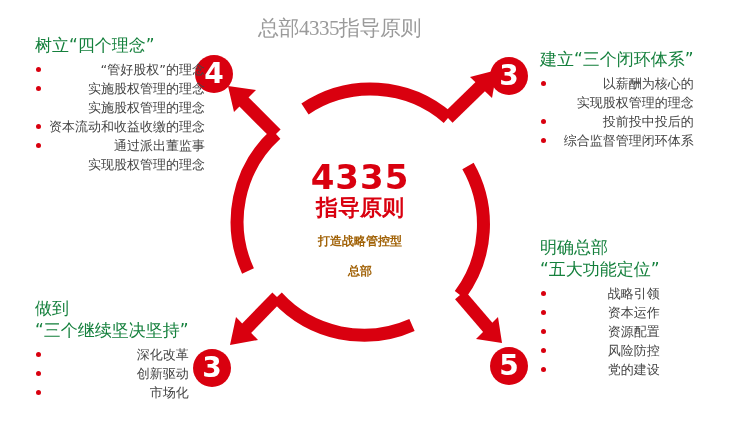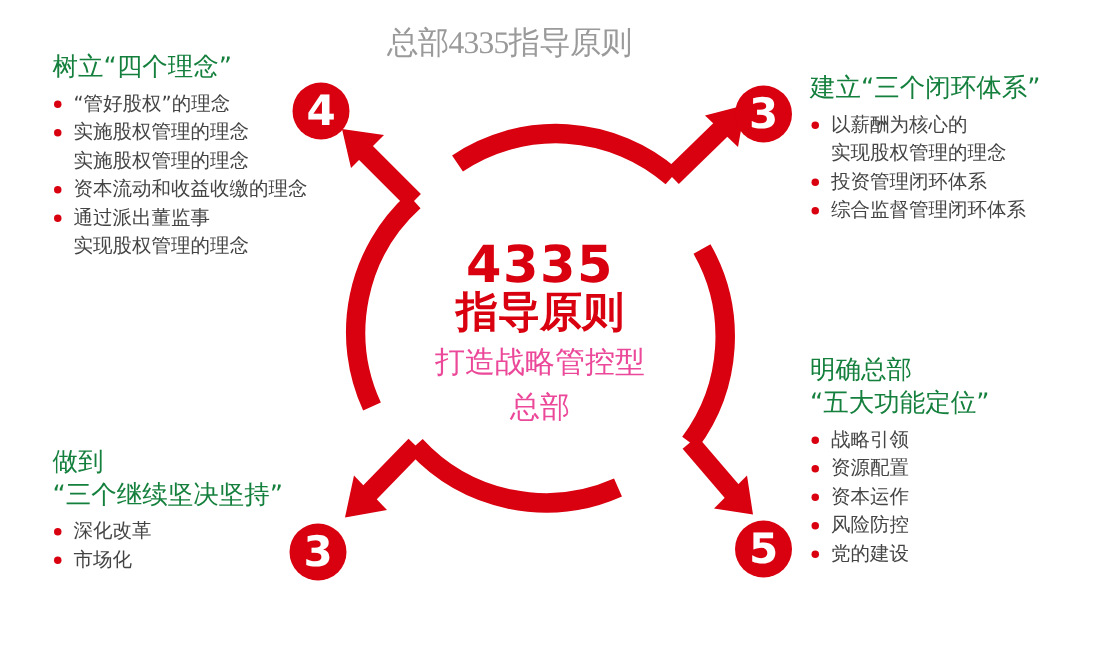--- a/index.html
+++ b/index.html
@@ -3,29 +3,29 @@
 <meta charset="utf-8">
 <style>
   html, body { margin:0; padding:0; background:#ffffff; }
   body { width:737px; height:447px; position:relative; overflow:hidden;
          font-family:"DejaVu Sans","Liberation Sans",sans-serif; }
   .title { position:absolute; left:258px; top:14px; font-size:21px; color:#9a9a9a;
            font-family:Liberation Serif, serif; letter-spacing:-0.5px; }
   svg.diagram { position:absolute; left:0; top:0; }
   .center { position:absolute; left:265px; top:160px; width:190px; text-align:center; }
   .c-num { font-size:34px; font-weight:bold; color:#d9000f; line-height:34px; letter-spacing:1px; }
-  .c-sub { font-size:28px; font-weight:bold; color:#d9000f; line-height:28px; }
-  .c-desc { font-size:20px; font-weight:normal; color:#ec4899; line-height:30px; margin-top:4px; }
+  .c-sub { font-size:22px; font-weight:bold; color:#d9000f; line-height:28px; }
+  .c-desc { font-size:12px; font-weight:bold; color:#a16207; line-height:30px; margin-top:4px; }
   .badge { position:absolute; width:38px; height:38px; border-radius:50%; background:#d9000f;
            color:#fff; font-size:28px; font-weight:bold; text-align:center; line-height:38px;
            font-family:"DejaVu Sans",sans-serif; }
   .group { position:absolute; }
   .g-head { color:#15803d; font-weight:normal; font-size:17px; line-height:22px; }
   .g-list { list-style:none; margin:4px 0 0 0; padding:0; }
-  .g-list li { position:relative; padding-left:14px; font-size:13px; color:#444; line-height:19px; }
+  .g-list li { position:relative; padding-left:14px; font-size:13px; color:#444; line-height:19px;text-align:right; }
   .g-list li .dot { position:absolute; left:1px; top:7px; width:5px; height:5px; border-radius:50%; background:#d9000f; }
   .g-list li span.l2 { display:block; }
 </style>
 </head>
 <body>
 
 <div class="title">总部4335指导原则</div>
 
 <svg class="diagram" width="737" height="447" viewBox="0 0 737 447">
   <g fill="none" stroke="#d9000f" stroke-width="13" stroke-linecap="butt">
@@ -84,41 +84,42 @@
 <div class="group" style="left:540px;top:48px;">
   <div class="g-head">建立“三个闭环体系”</div>
   <ul class="g-list">
     <li>
         <i class="dot"></i>
         <span class="l2">以薪酬为核心的</span>
         <span class="l2">实现股权管理的理念</span>
       </li>
     <li>
         <i class="dot"></i>
-        <span class="l2">投资管理闭环体系</span>
+        <span class="l2">投前投中投后的</span>
       </li>
     <li>
         <i class="dot"></i>
         <span class="l2">综合监督管理闭环体系</span>
       </li>
   </ul>
 </div>
 
 <div class="group" style="left:35px;top:297px;">
   <div class="g-head">做到</div>
   <div class="g-head">“三个继续坚决坚持”</div>
   <ul class="g-list">
     <li><i class="dot"></i><span>深化改革</span></li>
+    <li><i class="dot"></i><span>创新驱动</span></li>
     <li><i class="dot"></i><span>市场化</span></li>
   </ul>
 </div>
 
 <div class="group" style="left:540px;top:236px;">
   <div class="g-head">明确总部</div>
   <div class="g-head">“五大功能定位”</div>
   <ul class="g-list">
     <li><i class="dot"></i><span>战略引领</span></li>
+    <li><i class="dot"></i><span>资本运作</span></li>
     <li><i class="dot"></i><span>资源配置</span></li>
-    <li><i class="dot"></i><span>资本运作</span></li>
     <li><i class="dot"></i><span>风险防控</span></li>
     <li><i class="dot"></i><span>党的建设</span></li>
   </ul>
 </div>
 
 </body></html>

